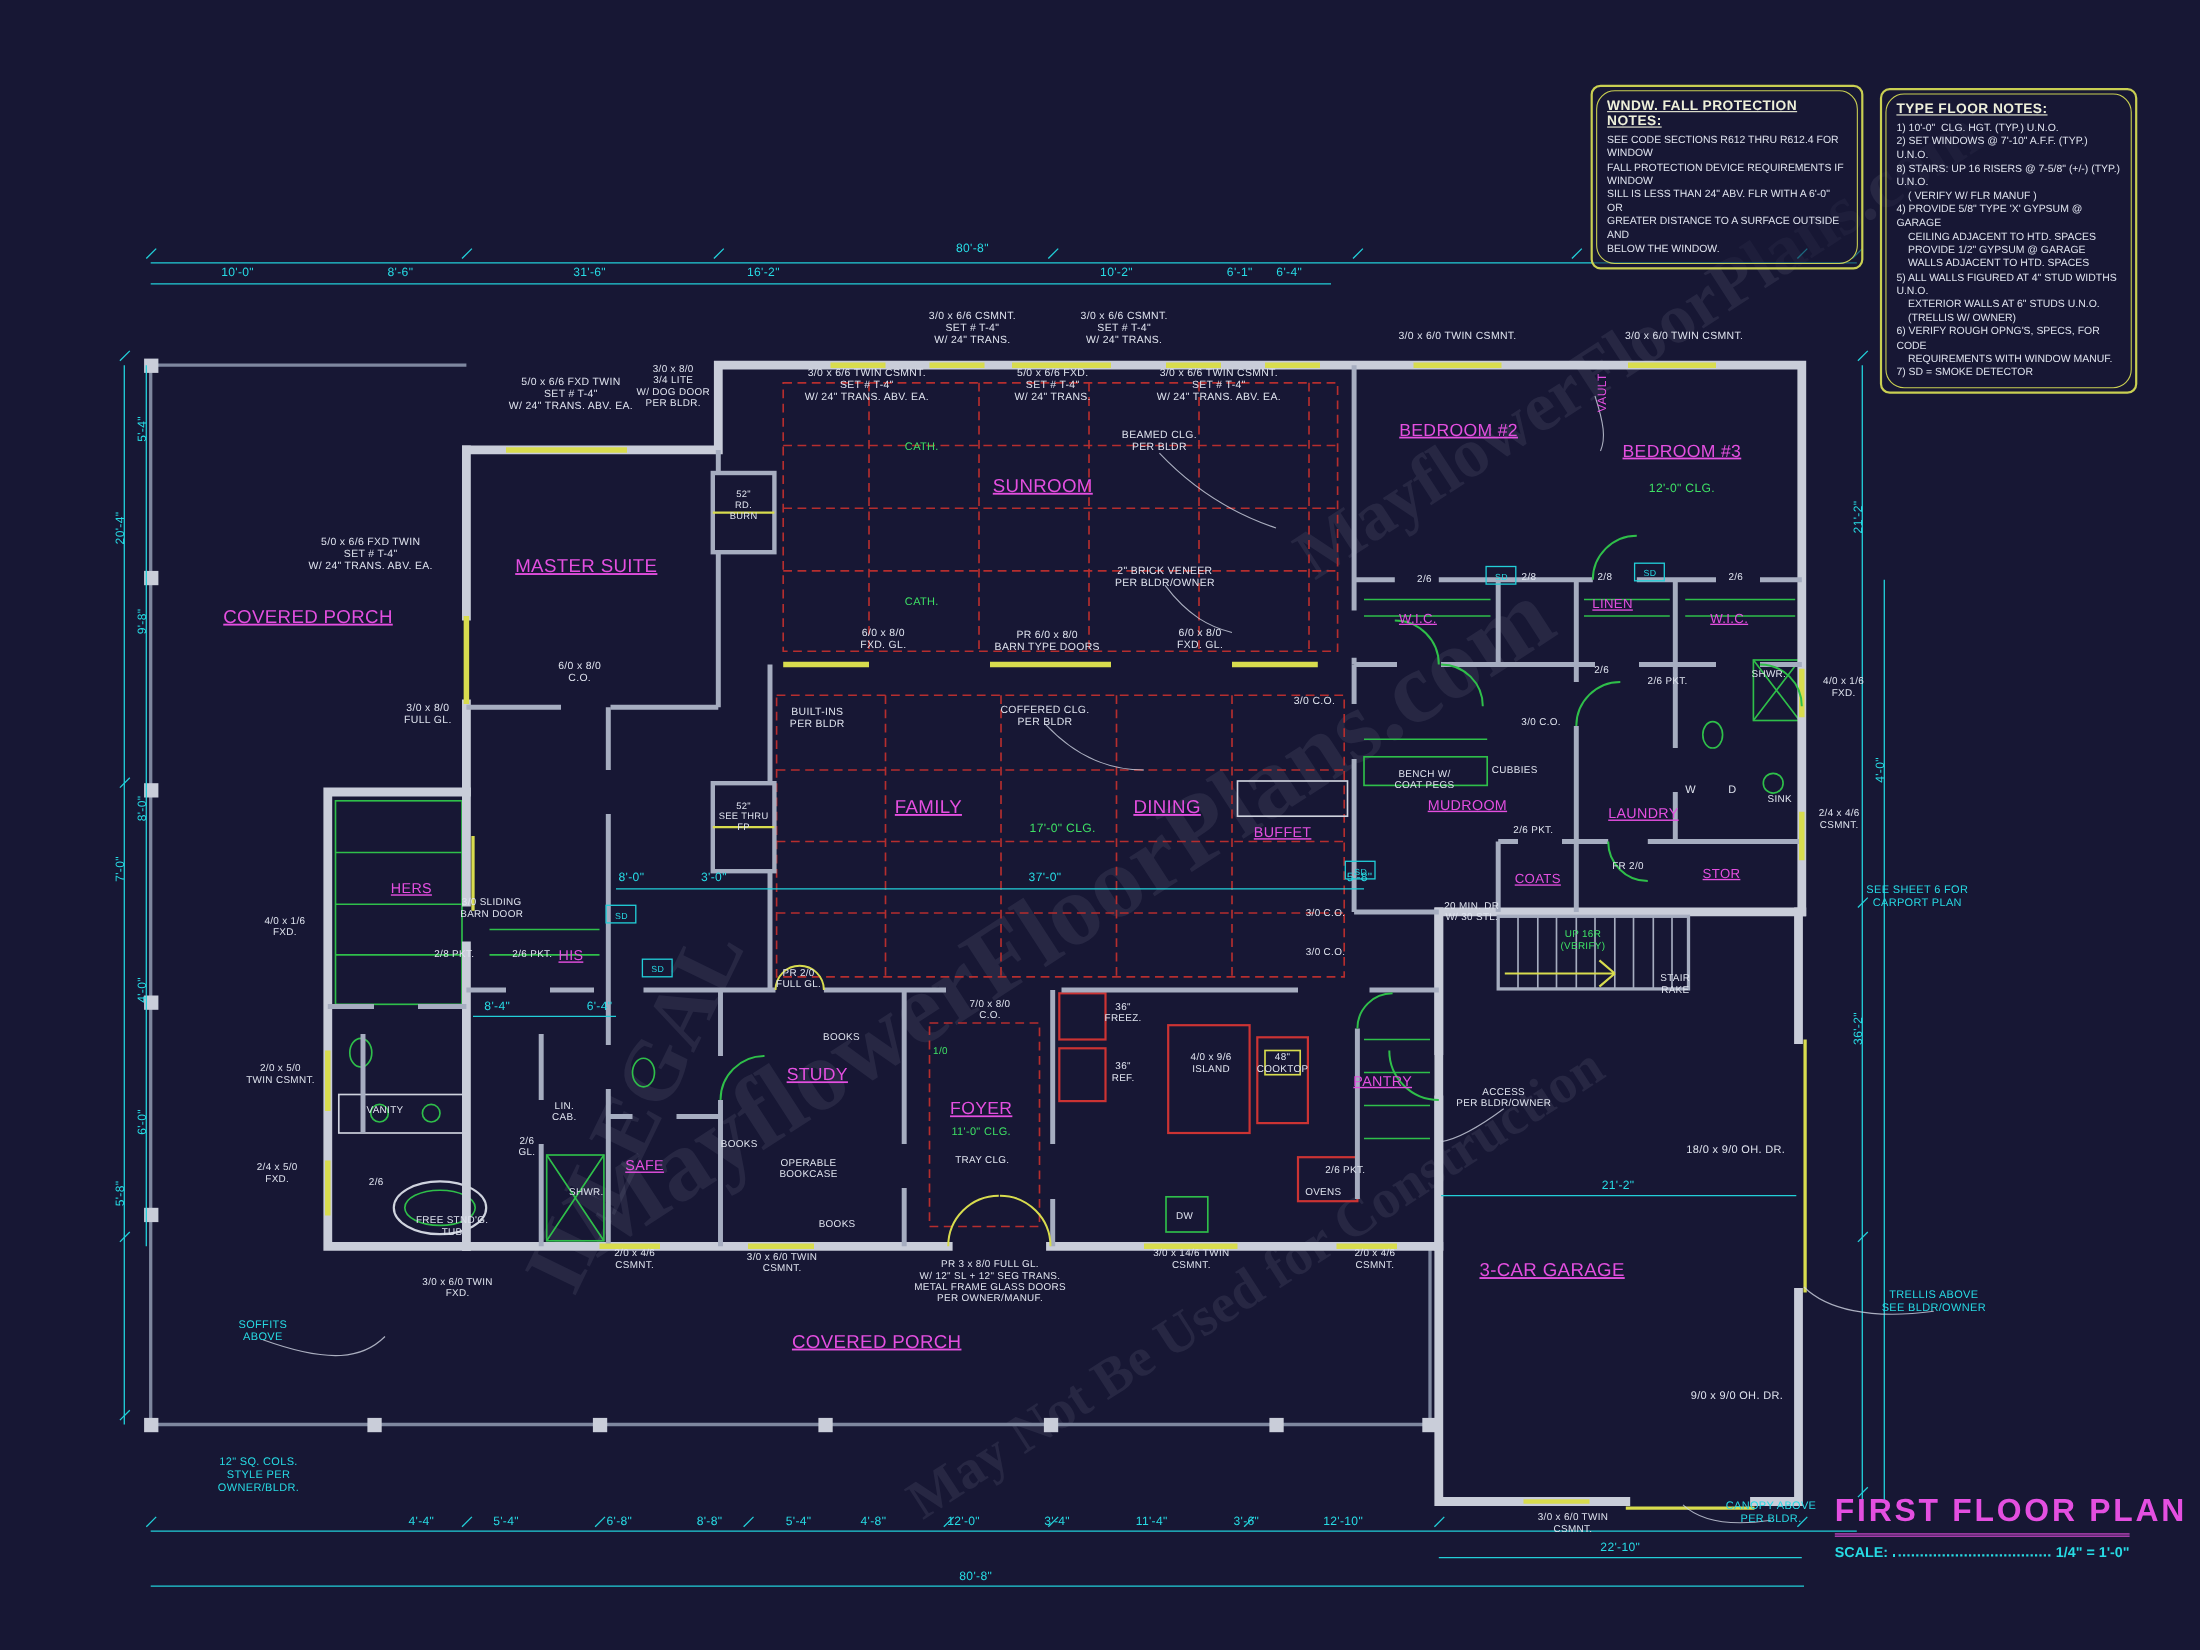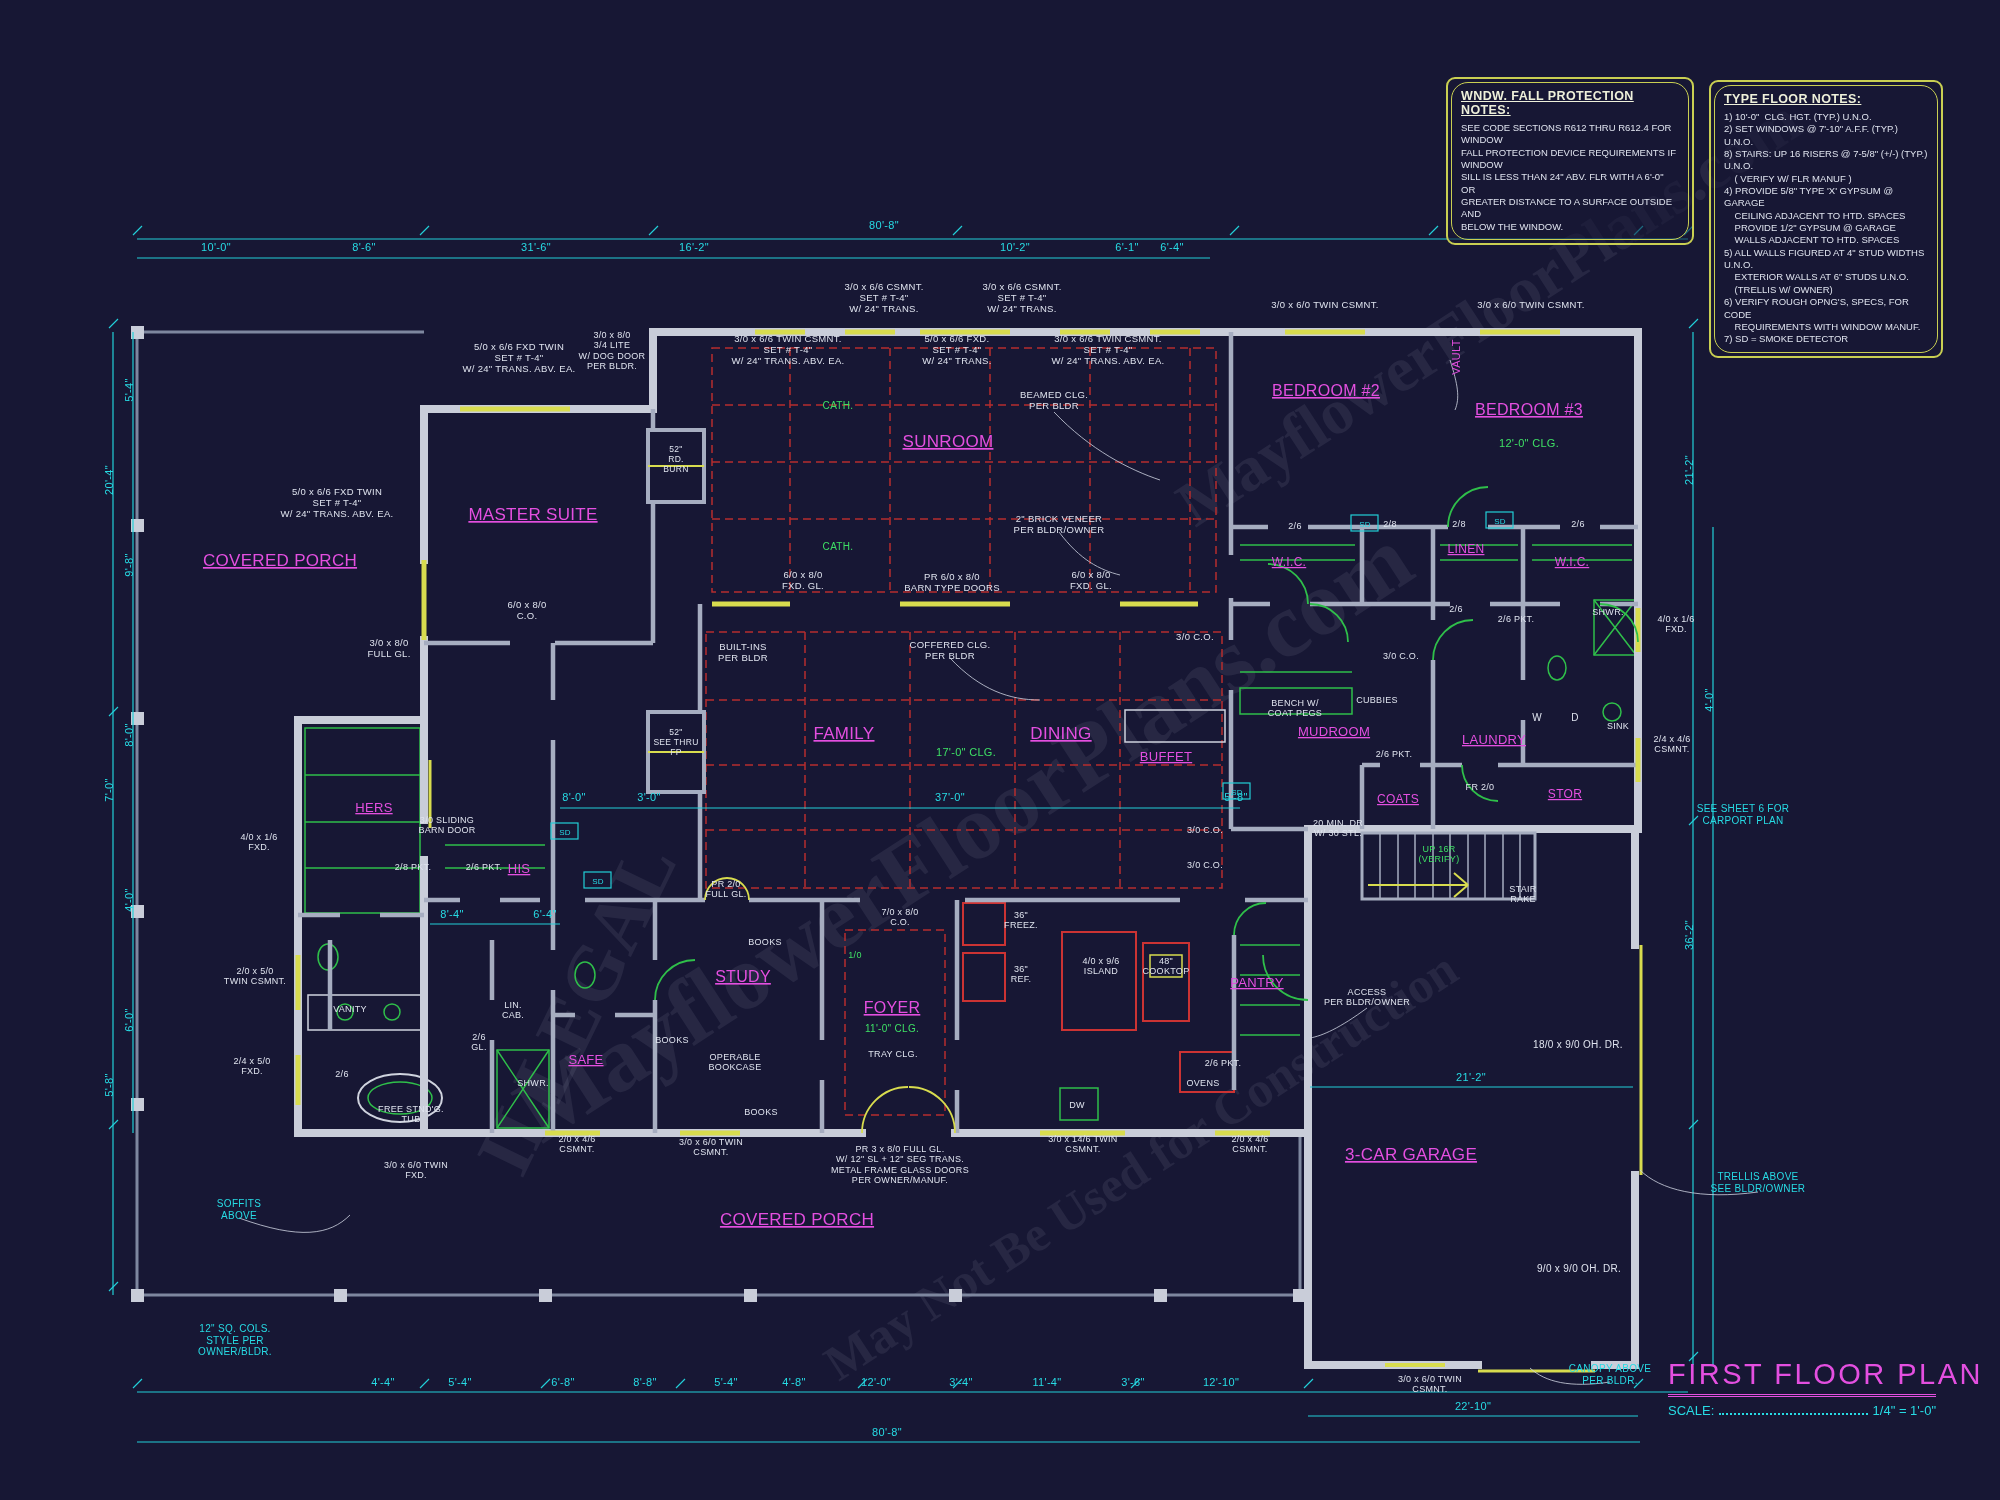--- a/index.html
+++ b/index.html
@@ -7,21 +7,21 @@
           font-family:"Liberation Sans",sans-serif;}
   .canvas svg{position:absolute;left:0;top:0;}
   .lbl{text-anchor:middle;letter-spacing:.3px;font-family:"Liberation Sans",sans-serif;}
   .c-wh{fill:#dfe3ee}.c-cy{fill:#27dbe4}.c-mg{fill:#e44fe0}.c-gr{fill:#3ee065}
   .und{text-decoration:underline}
   .wm{fill:#c3c7dd;opacity:.09;font-weight:bold;text-anchor:middle;font-family:"Liberation Serif",serif;}
   .note-box{position:absolute;border:2px solid #c9cf52;border-radius:9px;padding:3px;background:rgba(23,23,52,.55);}
   .note-inner{border:1px solid #c9cf52;border-radius:17px;padding:6px 9px;}
   .note-title{color:#eef0da;font-size:12.5px;font-weight:bold;text-decoration:underline;margin-bottom:5px;letter-spacing:.4px;}
   .note-line{color:#dfe3ee;font-size:9.5px;line-height:1.3;white-space:pre-wrap;}
-  .title-block{position:absolute;left:1668px;top:1358px;width:268px;}
+  .title-block{position:absolute;left:1668px;top:1358px;width:268px;font-weight:bold;}
   .plan-title{color:#e44fe0;font-size:29px;letter-spacing:2.5px;border-bottom:3px double #e44fe0;padding-bottom:3px;white-space:nowrap;}
   .scale-row{display:flex;align-items:flex-end;color:#27dbe4;font-size:13px;margin-top:6px;gap:5px;}
   .scale-dots{flex:1;border-bottom:2px dotted #27dbe4;margin-bottom:3px;}
 </style>
 </head>
 <body>
 
 <div class="canvas">
 <svg width="2000" height="1500" viewBox="0 0 2000 1500">
 

